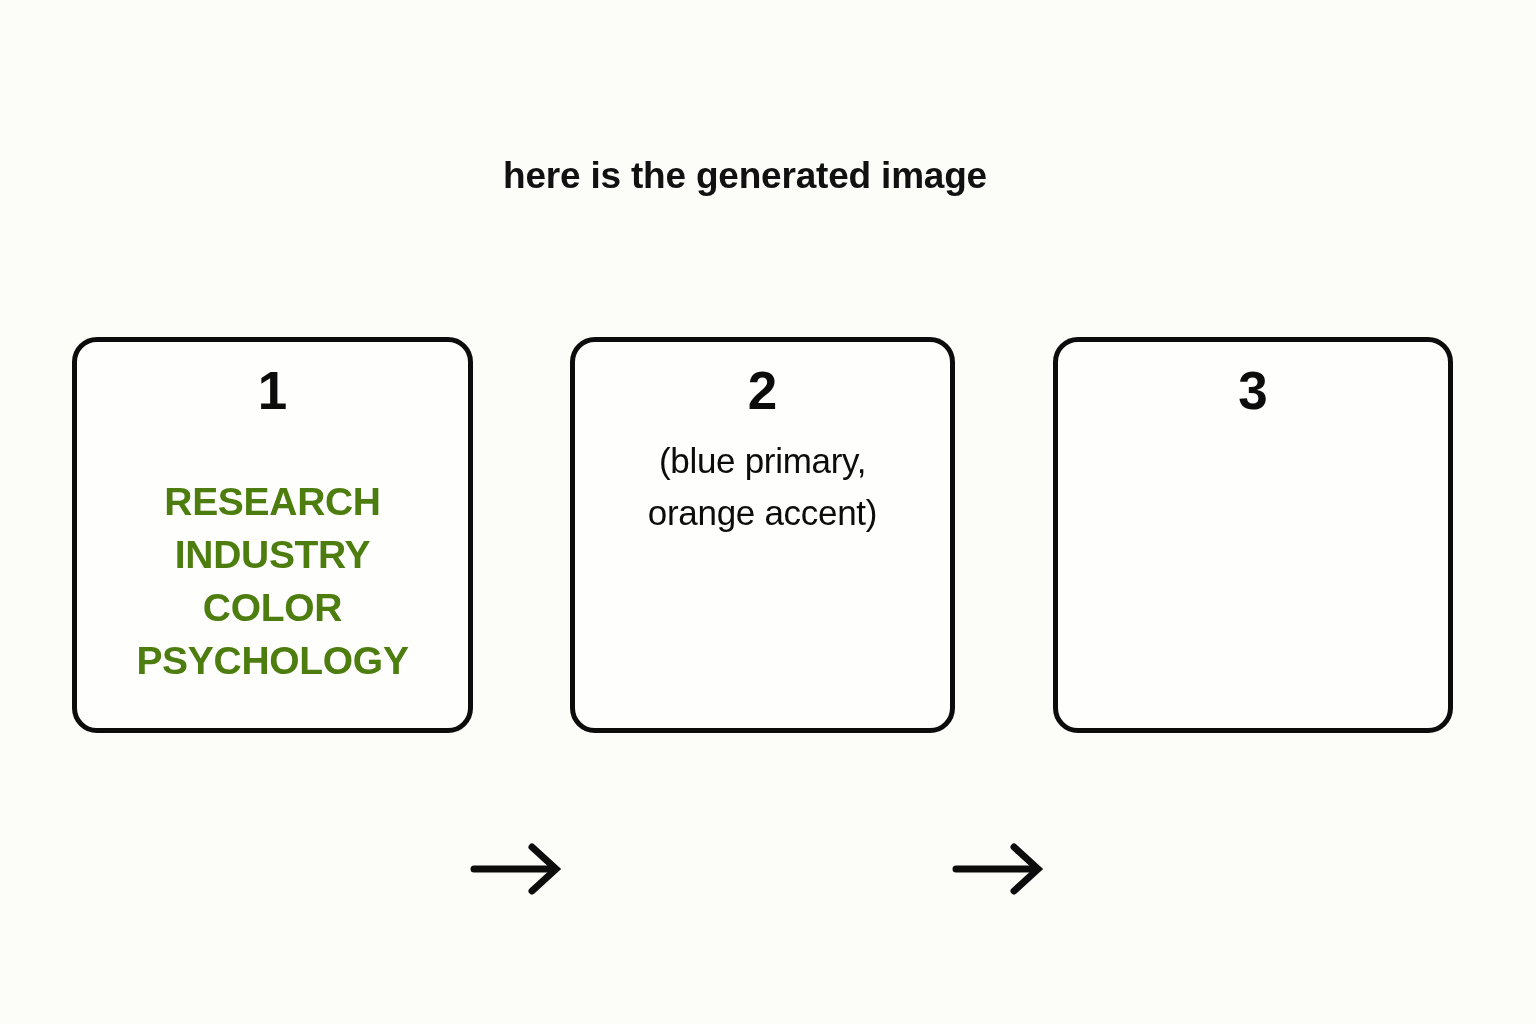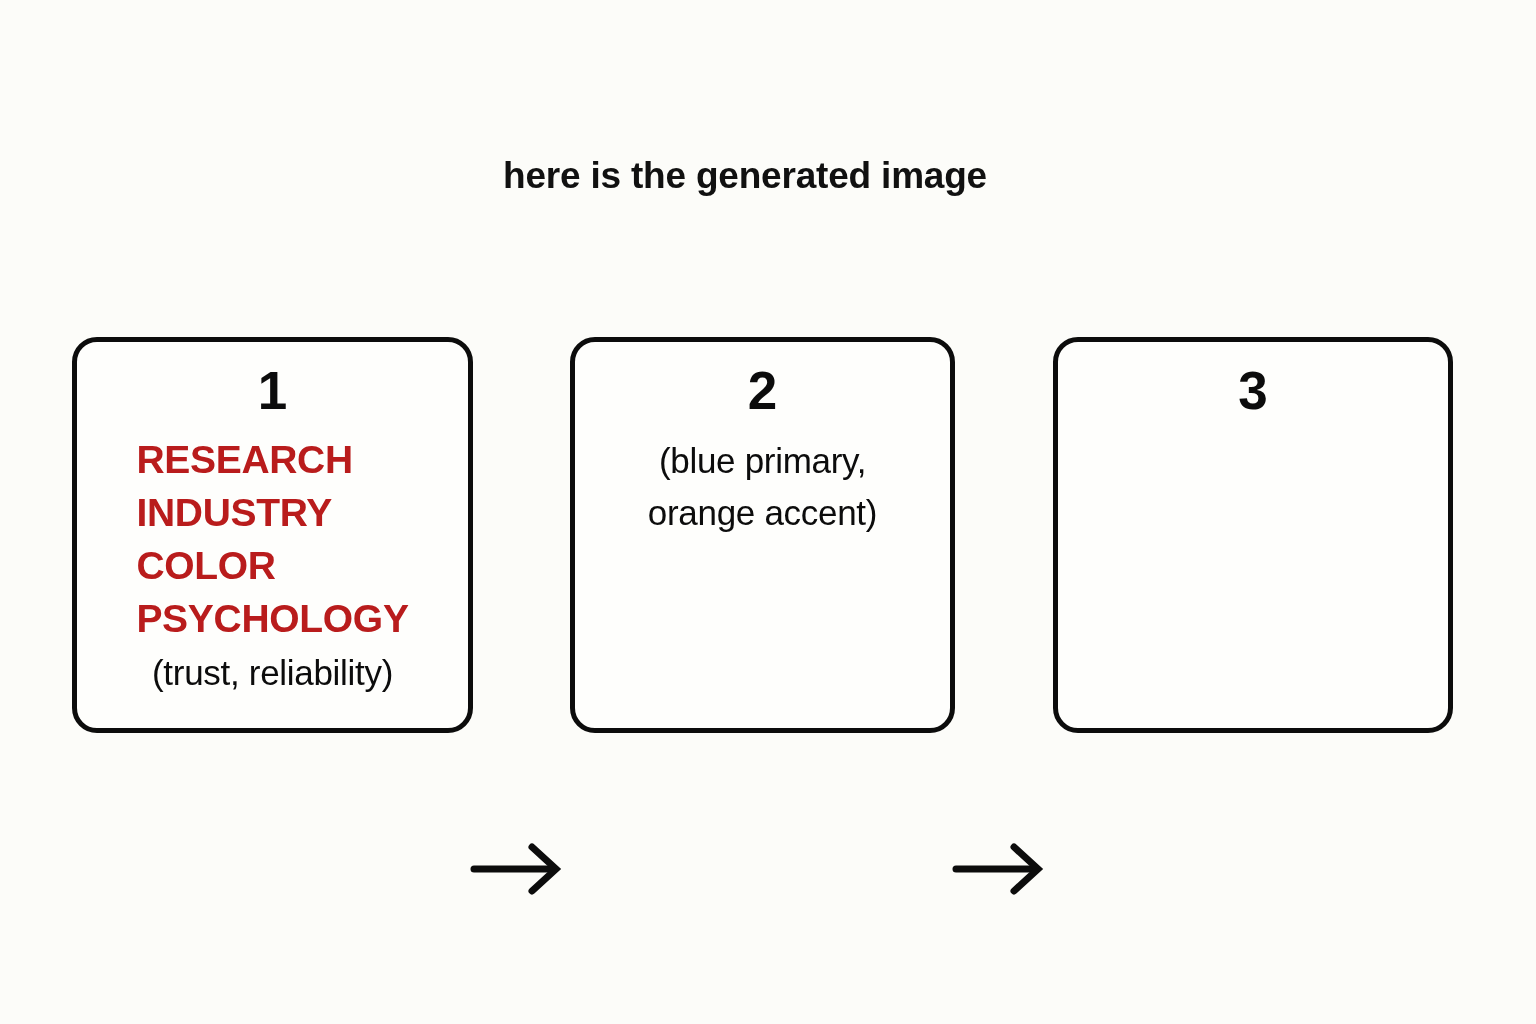--- a/index.html
+++ b/index.html
@@ -69,25 +69,27 @@
     font-weight: 700;
     color: #0C0C0C;
     line-height: 1.0;
     margin-bottom: 16px;
     letter-spacing: 0px;
   }
 
   .step-title {
     font-size: 39px;
     font-weight: 700;
-    color: #b91c1c;
+    color: #4d7c0f;
     line-height: 53px;
+    text-align: center;
     text-transform: uppercase;
     letter-spacing: -0.3px;
     white-space: pre-line;
+    margin-top: 42px;
   }
 
   .step-note {
     font-size: 35px;
     font-weight: 400;
     color: #0C0C0C;
     line-height: 52px;
     text-align: center;
     letter-spacing: -0.3px;
     margin-top: 2px;
@@ -113,21 +115,20 @@
   <div id="title">here is the generated image</div>
 
   <div id="flow">
 
     <div class="step-box b1">
       <div class="step-number">1</div>
       <div class="step-title">RESEARCH
 INDUSTRY
 COLOR
 PSYCHOLOGY</div>
-      <div class="step-note">(trust, reliability)</div>
     </div>
 
     <div class="arrow a1">
       <svg width="104" height="74" viewBox="0 0 104 74">
         <path d="M4 37 L84 37" fill="none" stroke="#0C0C0C" stroke-width="7" stroke-linecap="round"></path>
         <path d="M62 15 L86 37 L62 59" fill="none" stroke="#0C0C0C" stroke-width="7" stroke-linecap="round" stroke-linejoin="miter"></path>
       </svg>
     </div>
 
     <div class="step-box b2">

